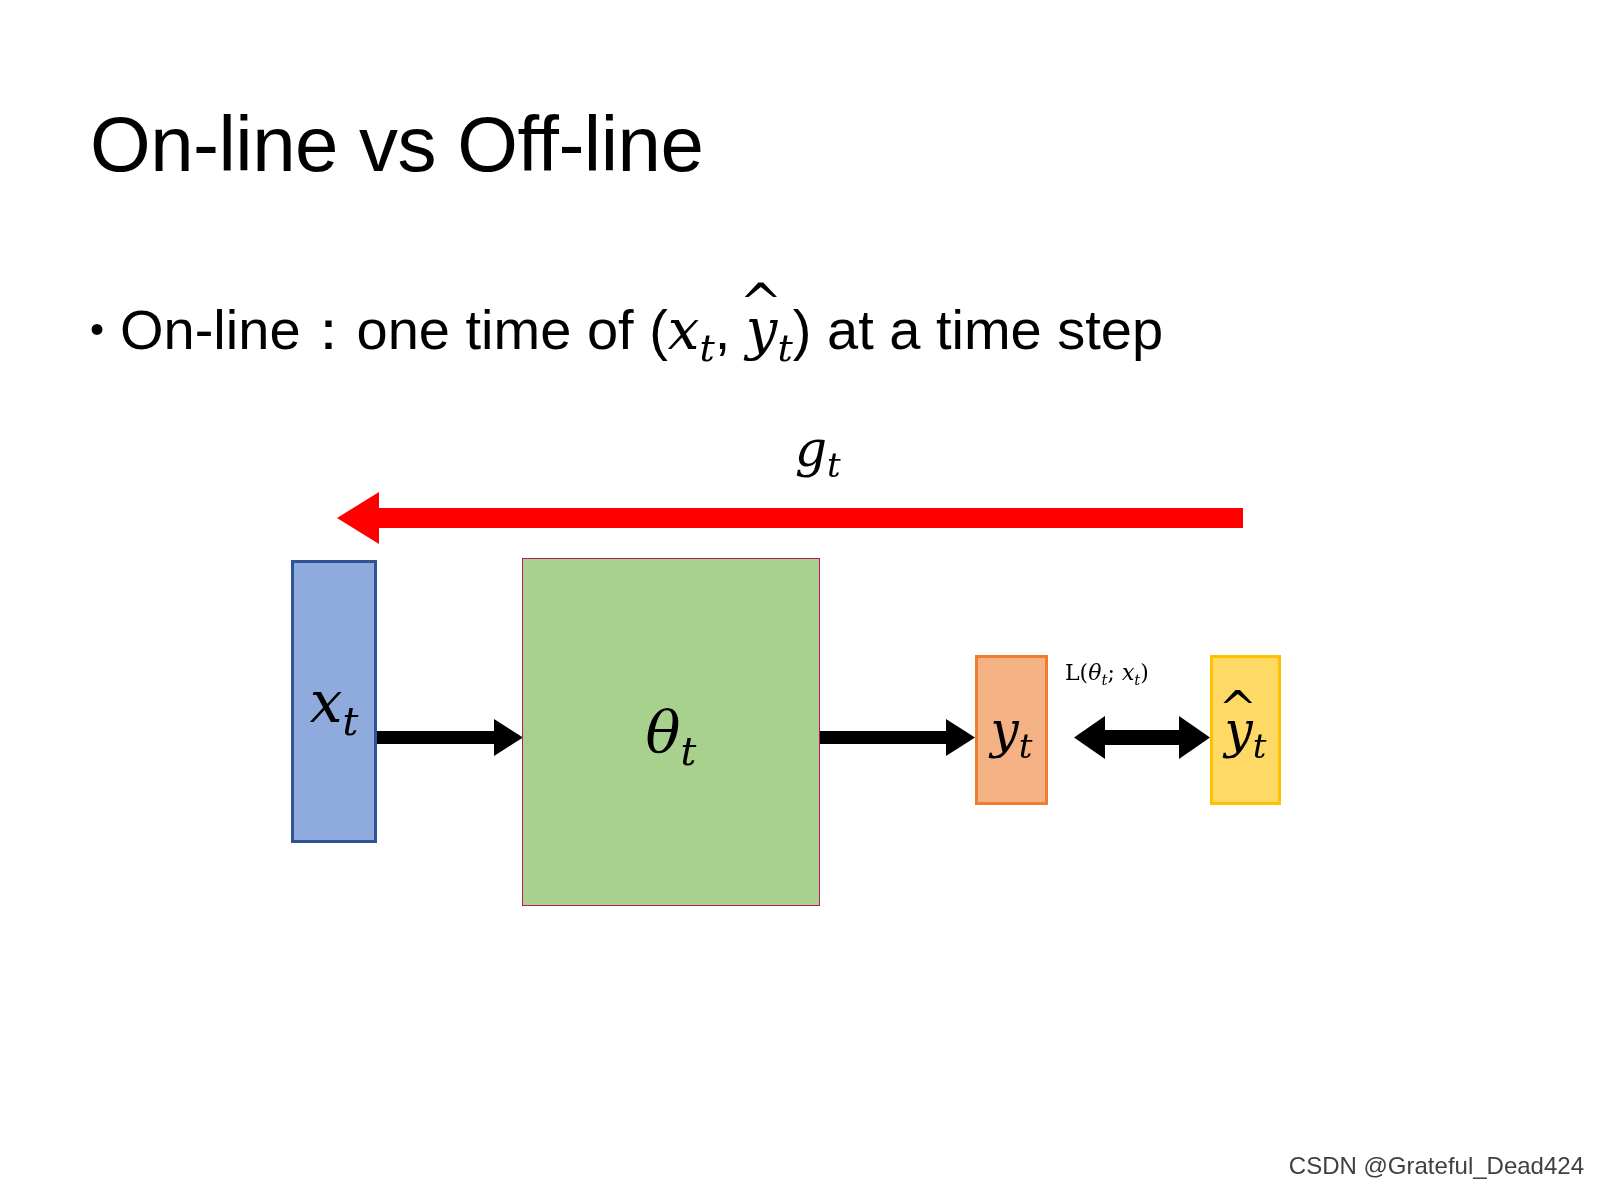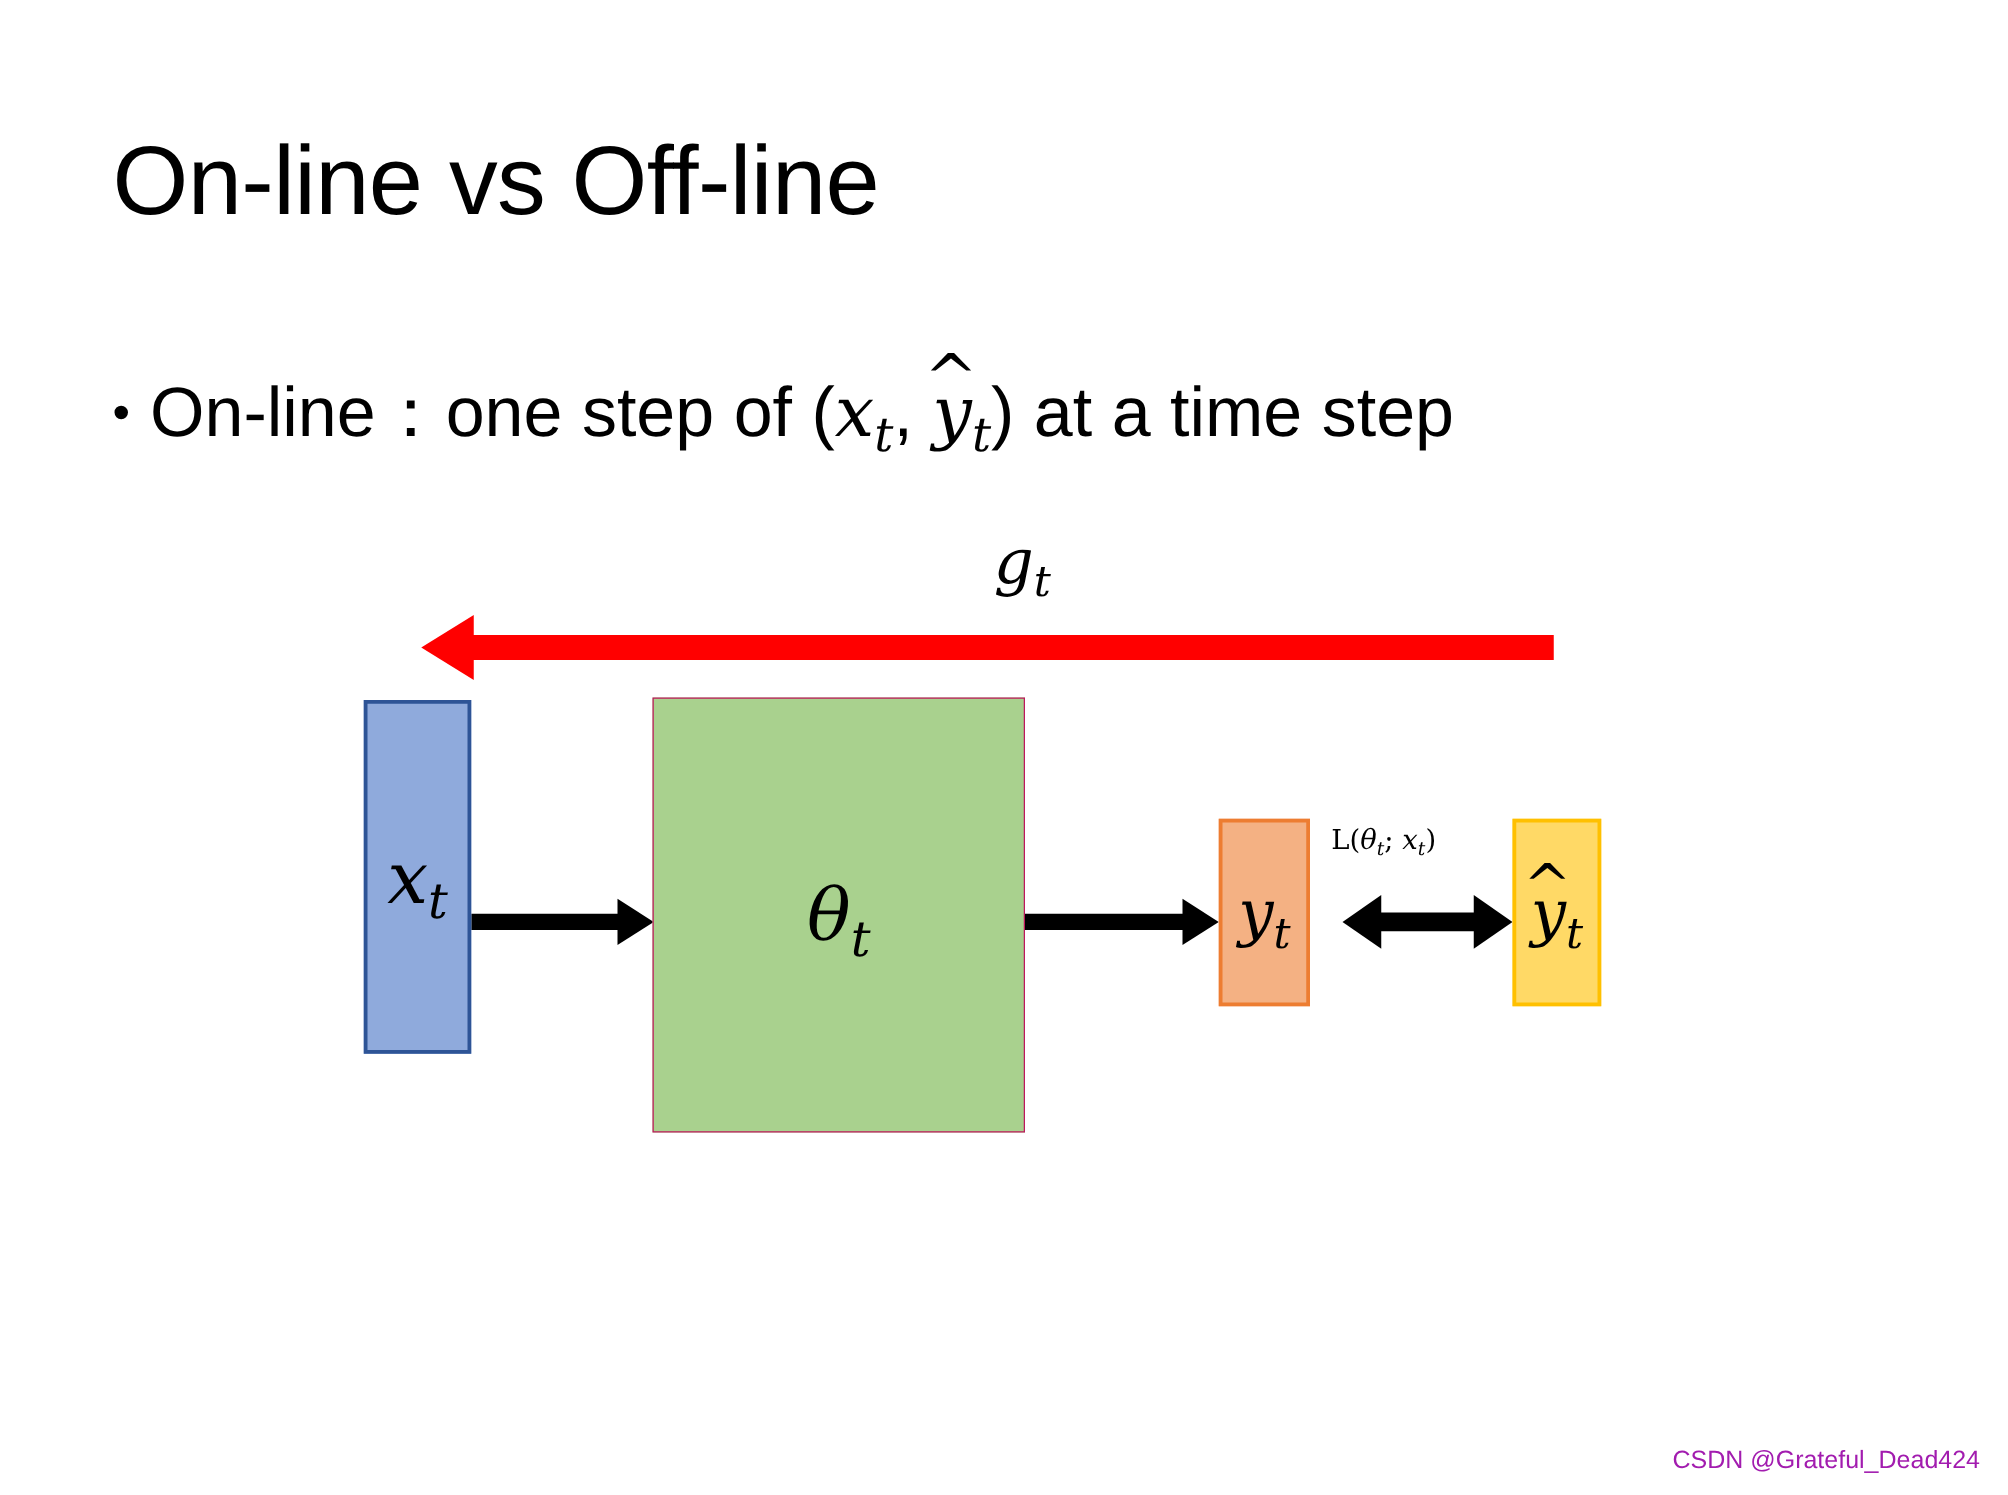--- a/index.html
+++ b/index.html
@@ -189,35 +189,35 @@
     height: 1196px;
     pointer-events: none;
   }
 
   
   #watermark {
     position: absolute;
     right: 22px;
     bottom: 16px;
     font-family: "Liberation Sans", sans-serif;
-    font-size: 20px;
-    color: #a21caf;
+    font-size: 24px;
+    color: #404040;
     white-space: nowrap;
   }
 </style>
 </head>
 <body>
 
 <div id="slide">
 
   <div class="slide-title">On-line vs Off-line</div>
 
   <div class="bullet-row">
     <span class="bullet-marker">•</span>
-    <span class="bullet-text"><span>On-line：one step of (</span><span class="mathi">x</span><span class="sub">t</span><span>, </span><span class="hat-wrap"><span class="hat">^</span><span class="mathi">y</span></span><span class="sub">t</span><span>) at a time step</span></span>
+    <span class="bullet-text"><span>On-line：one time of (</span><span class="mathi">x</span><span class="sub">t</span><span>, </span><span class="hat-wrap"><span class="hat">^</span><span class="mathi">y</span></span><span class="sub">t</span><span>) at a time step</span></span>
   </div>
 
   <div id="diagram">
 
     <div id="label-g"><span>g</span><span class="sub">t</span></div>
 
     <svg id="arrows" viewBox="0 0 1606 1196" width="1606" height="1196">
 
       <g>
         <rect x="373" y="508" width="870" height="20" fill="#FF0000"></rect>

